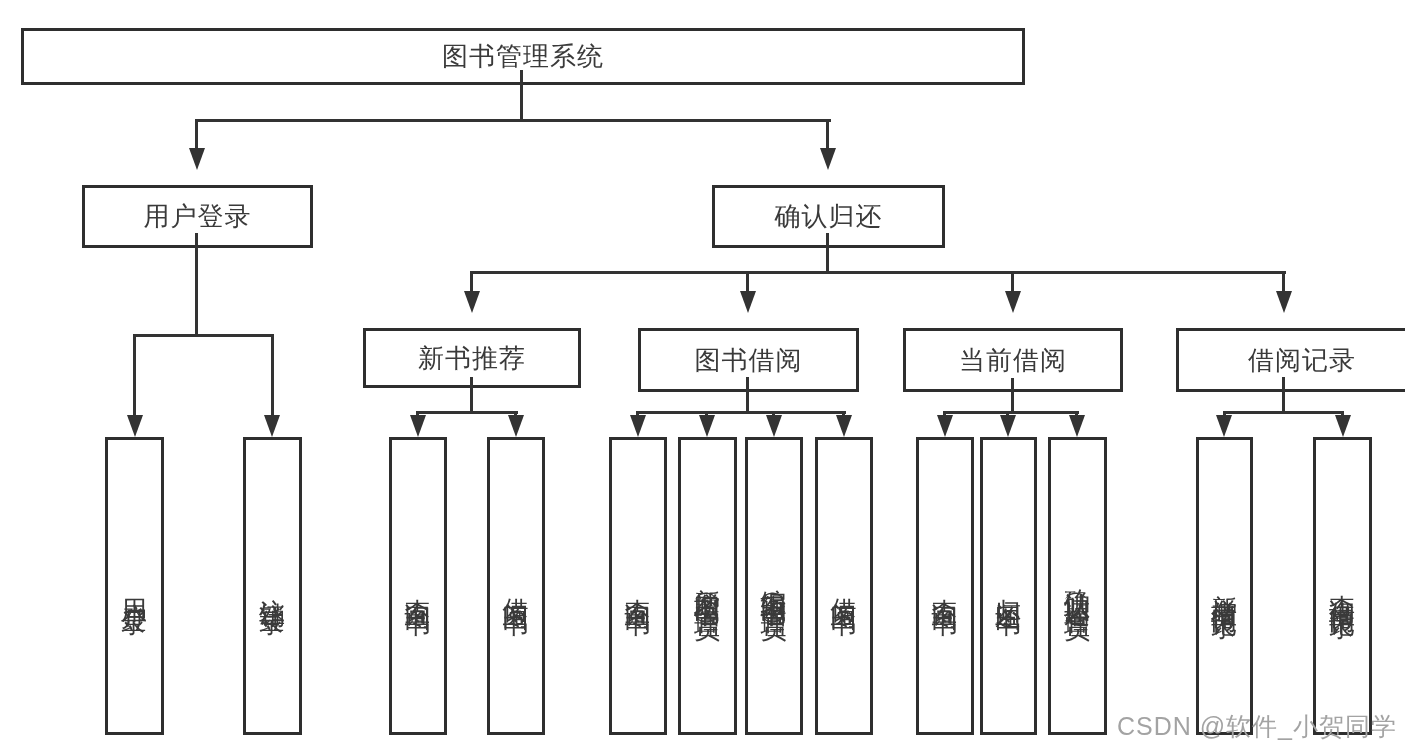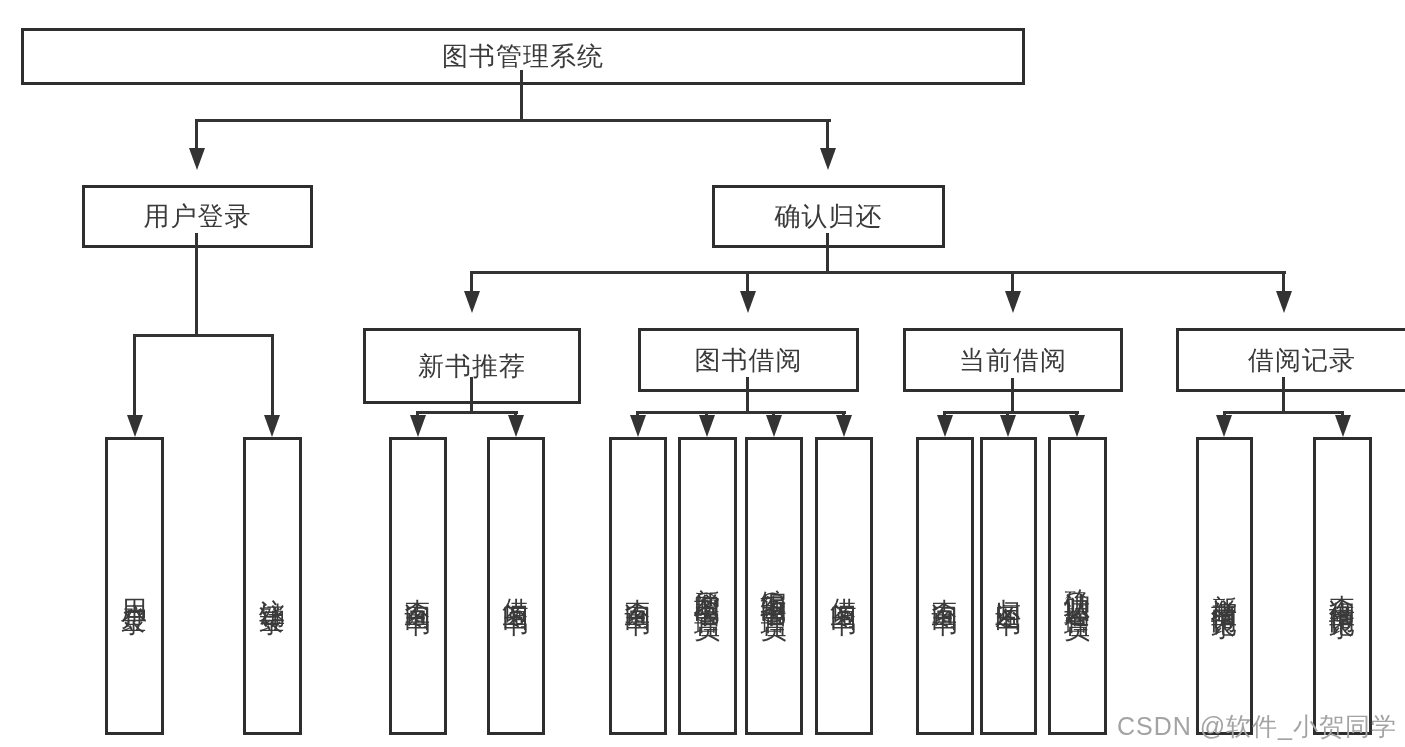--- a/index.html
+++ b/index.html
@@ -58,21 +58,21 @@
   <div class="h" style="left:470px;top:271px;width:816px"></div>
   <div class="v" style="left:470px;top:271px;height:20px"></div>
   <div class="ah" style="left:464px;top:291px"></div>
   <div class="v" style="left:746px;top:271px;height:20px"></div>
   <div class="ah" style="left:740px;top:291px"></div>
   <div class="v" style="left:1011px;top:271px;height:20px"></div>
   <div class="ah" style="left:1005px;top:291px"></div>
   <div class="v" style="left:1282px;top:271px;height:20px"></div>
   <div class="ah" style="left:1276px;top:291px"></div>
 
-  <div class="node" style="left:363px;top:313px;width:218px;height:76px">
+  <div class="node" style="left:363px;top:313px;width:218px;height:60px">
     <span>新书推荐</span>
   </div>
   <div class="node" style="left:903px;top:313px;width:220px;height:64px">
     <span>当前借阅</span>
   </div>
   <div class="node" style="left:638px;top:313px;width:221px;height:64px">
     <span>图书借阅</span>
   </div>
   <div class="node" style="left:1176px;top:313px;width:252px;height:64px">
     <span>借阅记录</span>

